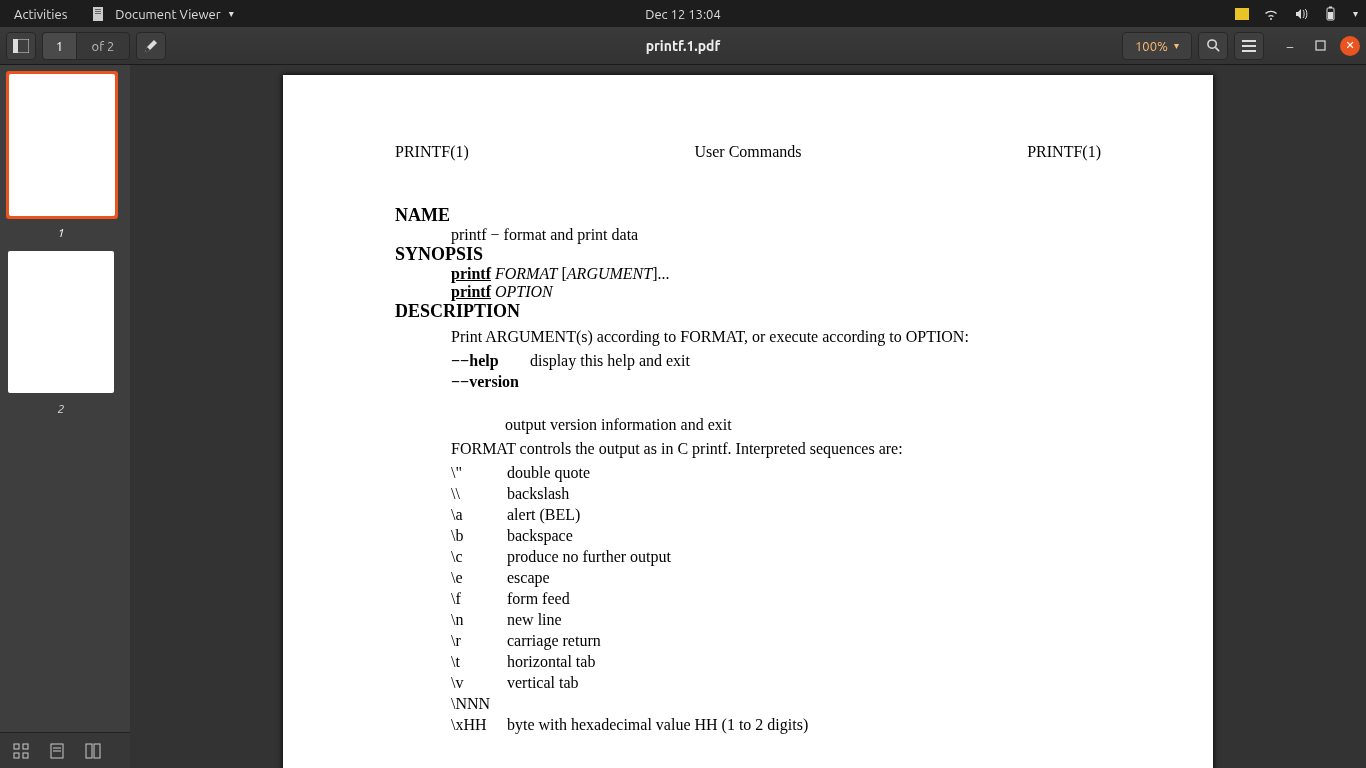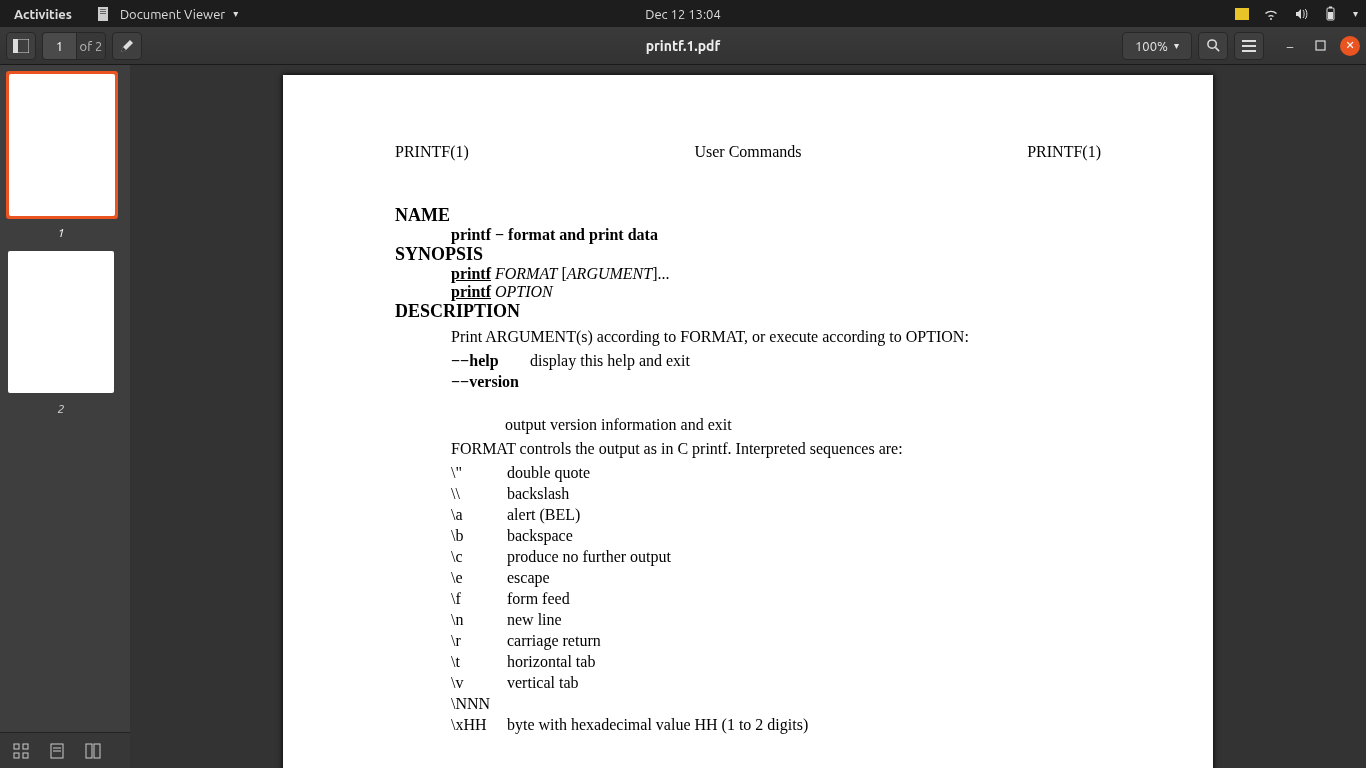--- a/index.html
+++ b/index.html
@@ -3,42 +3,42 @@
 <meta charset="utf-8">
 <style>
   * { box-sizing: border-box; margin: 0; padding: 0; }
   html, body { width: 1366px; height: 768px; overflow: hidden; font-family: "Ubuntu", "DejaVu Sans", sans-serif; background: #000; }
   
   
   .top-panel {
     height: 27px; background: #1d1d1d; color: #ddd; display: flex; align-items: center;
     font-size: 13px; position: relative;
   }
-  .top-panel .activities { padding: 0 14px; font-weight: 700; }
+  .top-panel .activities { padding: 0 14px; font-weight: 400; }
   .top-panel .app-menu { display: flex; align-items: center; gap: 8px; padding: 0 10px; justify-content: flex-end; }
   .top-panel .datetime { position: absolute; left: 50%; transform: translateX(-50%); }
   .top-panel .tray { position: absolute; right: 8px; display: flex; align-items: center; gap: 14px; }
   .tray-icon { width: 16px; height: 16px; display: inline-flex; align-items: center; justify-content: center; }
   .doc-icon-svg { width:16px; height:16px; }
   .chev { font-size: 10px; }
   .note-icon { width:14px; height:12px; background:#e9c429; }
 
   
   .window { height: calc(768px - 27px); background: #2b2b2b; display:flex; flex-direction:column; }
   .toolbar {
     height: 38px; background: linear-gradient(#3a3a3a,#333); display:flex; align-items:center;
     padding: 0 6px; gap:6px; border-bottom:1px solid #1a1a1a; position:relative;
   }
   .tbtn {
     height:28px; min-width:30px; background:#3f3f3f; border:1px solid #272727; border-radius:4px;
-    display:flex; align-items:center; justify-content:center; color:#e5e5e5; font-size:13px;
+    display:flex; align-items:center; justify-content:center; color:#fdba74; font-size:13px;
   }
   .page-box { display:flex; }
   .page-box .cur { background:#4a4a4a; width:34px; border-radius:4px 0 0 4px; border-right:none; color:#fff;}
-  .page-box .tot { background:#383838; width:30px; border-radius:0 4px 4px 0; color:#bbb;}
+  .page-box .tot { background:#383838; width:54px; border-radius:0 4px 4px 0; color:#bbb;}
   .title { position:absolute; left:50%; transform:translateX(-50%); color:#eee; font-size:14px; font-weight:600;}
   .toolbar-right { position:absolute; right:6px; display:flex; gap:6px; align-items:center;}
   .zoom-btn { width:70px; gap:6px; }
   .win-btns { display:flex; gap:10px; margin-left:10px; align-items:center;}
   .win-circle { width:20px; height:20px; border-radius:50%; display:flex; align-items:center; justify-content:center;}
   .win-min, .win-max { color:#ddd; font-size:13px; }
   .win-close { background:#e95420; color:#fff; font-size:11px;}
 
   
   .content { flex:1; display:flex; overflow:hidden; }
@@ -56,21 +56,21 @@
 
   .viewer { flex:1; background:#333; overflow:hidden; display:flex; justify-content:center; }
   .page {
     width:930px; margin-top:10px; background:#fff; box-shadow:0 0 6px #000;
     color:#000; font-family:"Times New Roman", serif;
     padding:68px 112px 0 112px;
     height:1200px; 
   }
   .man-header { display:flex; justify-content:space-between; font-size:16px; margin-bottom:44px;}
   .sec-title { font-weight:bold; font-size:18px; }
-  .indented { margin-left:56px; font-size:16px;font-weight:bold;}
+  .indented { margin-left:56px; font-size:16px;}
   .row { display:flex; font-size:16px; margin:3px 0 3px 56px;}
   .row .k { width:56px;}
   .opt-row { display:flex; margin:3px 0 3px 56px; font-size:16px;gap:25px;}
   .opt-row .opt { width:54px; font-weight:bold;}
   .para { margin:6px 0 6px 56px; font-size:16px;}
   .syn { margin-left:56px; font-size:16px;}
   .syn b{font-weight:bold;text-decoration:underline;}
   .syn i{font-style:italic;}
 </style>
 </head>

